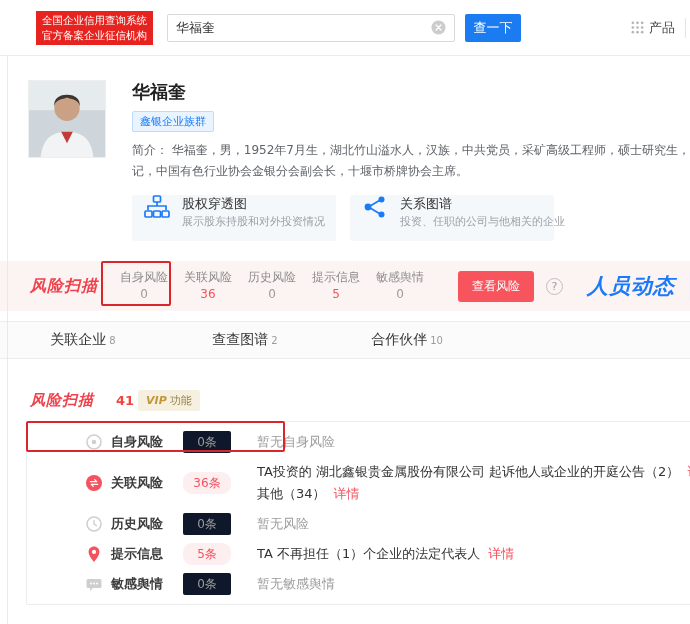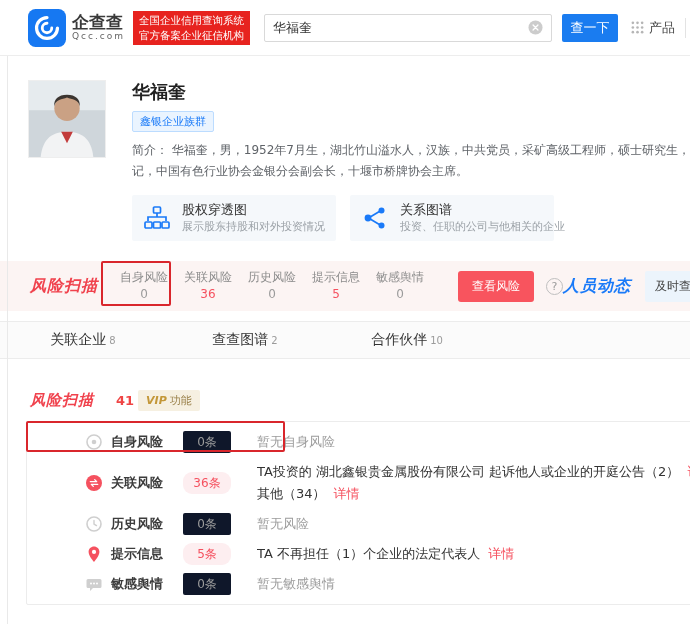--- a/index.html
+++ b/index.html
@@ -37,21 +37,21 @@
   .avatar { width:78px; height:78px; flex:none; border:1px solid #eee; background:#dfe4e8; }
   .p-col { margin-left:26px; min-width:0; flex:1; }
   .p-name { font-size:18px; font-weight:bold; color:#222; line-height:24px; }
   .p-tag { display:inline-block; margin-top:7px; font-size:11px; color:#1a7af8;
     background:#eaf4ff; border:1px solid #bcdcff; border-radius:2px; padding:2px 7px;
     cursor:pointer; }
   .p-intro { margin-top:8px; font-size:12px; color:#5f6368; line-height:21px; }
   .p-intro .l1 { white-space:nowrap; overflow:hidden; }
   .cards { margin-top:13px; display:flex; gap:14px; }
   .pcard { width:204px; height:46px; background:#f5f8fb; border-radius:2px;
-    display:flex; align-items:center; padding:0 12px; cursor:pointer; }
+    display:flex; align-items:flex-start; padding:0 12px; cursor:pointer; }
   .pcard svg { width:26px; height:24px; flex:none; }
   .pcard-t { margin-left:12px; line-height:1.45; }
   .pcard-title { font-size:13px; color:#333; }
   .pcard-desc { font-size:11px; color:#9aa0a6; white-space:nowrap; }
 
   
   .risk-bar { margin-top:20px; height:50px; background:#fcf4f3; display:flex;
     align-items:center; padding-left:30px; }
   .rb-logo { font-size:16px; font-weight:800; font-style:italic; color:#f0424d;
     letter-spacing:1px; flex:none; }
@@ -59,21 +59,21 @@
   .risk-tab { width:64px; text-align:center; cursor:pointer; line-height:17px; }
   .rt-label { font-size:12px; color:#8c8c8c; }
   .rt-count { font-size:12px; color:#9b9b9b; }
   .rt-count.red { color:#f5515f; }
   .rb-btn { margin-left:26px; background:#f8545e; color:#fff; border:none;
     border-radius:3px; font-size:12px; padding:7px 14px; cursor:pointer;
     font-family:inherit; flex:none; }
   .help-ic { margin-left:12px; width:17px; height:17px; border:1px solid #bfbfbf;
     border-radius:50%; color:#9b9b9b; font-size:11px; display:flex; align-items:center;
     justify-content:center; cursor:pointer; flex:none; }
-  .rb-staff { font-size:16px; font-weight:800; font-style:italic;
+  .rb-staff { margin-left:24px; font-size:21px; font-weight:800; font-style:italic;
     color:#1a7af8; letter-spacing:1px; cursor:pointer; flex:none; }
   .rb-timely { margin-left:14px; background:#ecf4fc; color:#454545; font-size:12px;
     padding:7px 10px; border-radius:2px; white-space:nowrap; flex:none; width:80px; }
 
   
   .sec-tabs { margin-top:10px; height:38px; background:#fbfbfb; border-top:1px solid #ececec;
     border-bottom:1px solid #ececec; display:flex; align-items:center; padding-left:2px; }
   .section-tab { width:162px; text-align:center; font-size:14px; color:#333; cursor:pointer; }
   .st-count { font-size:10px; color:#9b9b9b; margin-left:3px; }
 
@@ -106,31 +106,20 @@
     pointer-events:none; }
   .anno-tab { left:101px; top:261px; width:70px; height:45px; }
   .anno-row { left:26px; top:421px; width:259px; height:31px; }
 </style>
 </head>
 <body>
 
 <div class="page">
 
   <div class="header">
-    <div class="logo-wrap">
-      <svg class="logo-icon" viewBox="0 0 40 40">
-        <rect width="40" height="40" rx="8" fill="#1678f2"></rect>
-        <path d="M20 9a11 11 0 1 0 11 11" stroke="#fff" stroke-width="3.4" fill="none" stroke-linecap="round"></path>
-        <path d="M20 15a5 5 0 1 0 5 5" stroke="#fff" stroke-width="3" fill="none" stroke-linecap="round"></path>
-      </svg>
-      <div class="logo-txt">
-        <div class="logo-name">企查查</div>
-        <div class="logo-sub">Qcc.com</div>
-      </div>
-    </div>
     <div class="hd-badge">
       <div>全国企业信用查询系统</div>
       <div>官方备案企业征信机构</div>
     </div>
     <div class="search-wrap">
       <div class="search-box">
         <input value="华福奎" style="">
         <svg class="clear-ic" viewBox="0 0 16 16">
           <circle cx="8" cy="8" r="7.5" fill="#ccc"></circle>
           <path d="M5.4 5.4l5.2 5.2M10.6 5.4l-5.2 5.2" stroke="#fff" stroke-width="1.4" stroke-linecap="round"></path>

